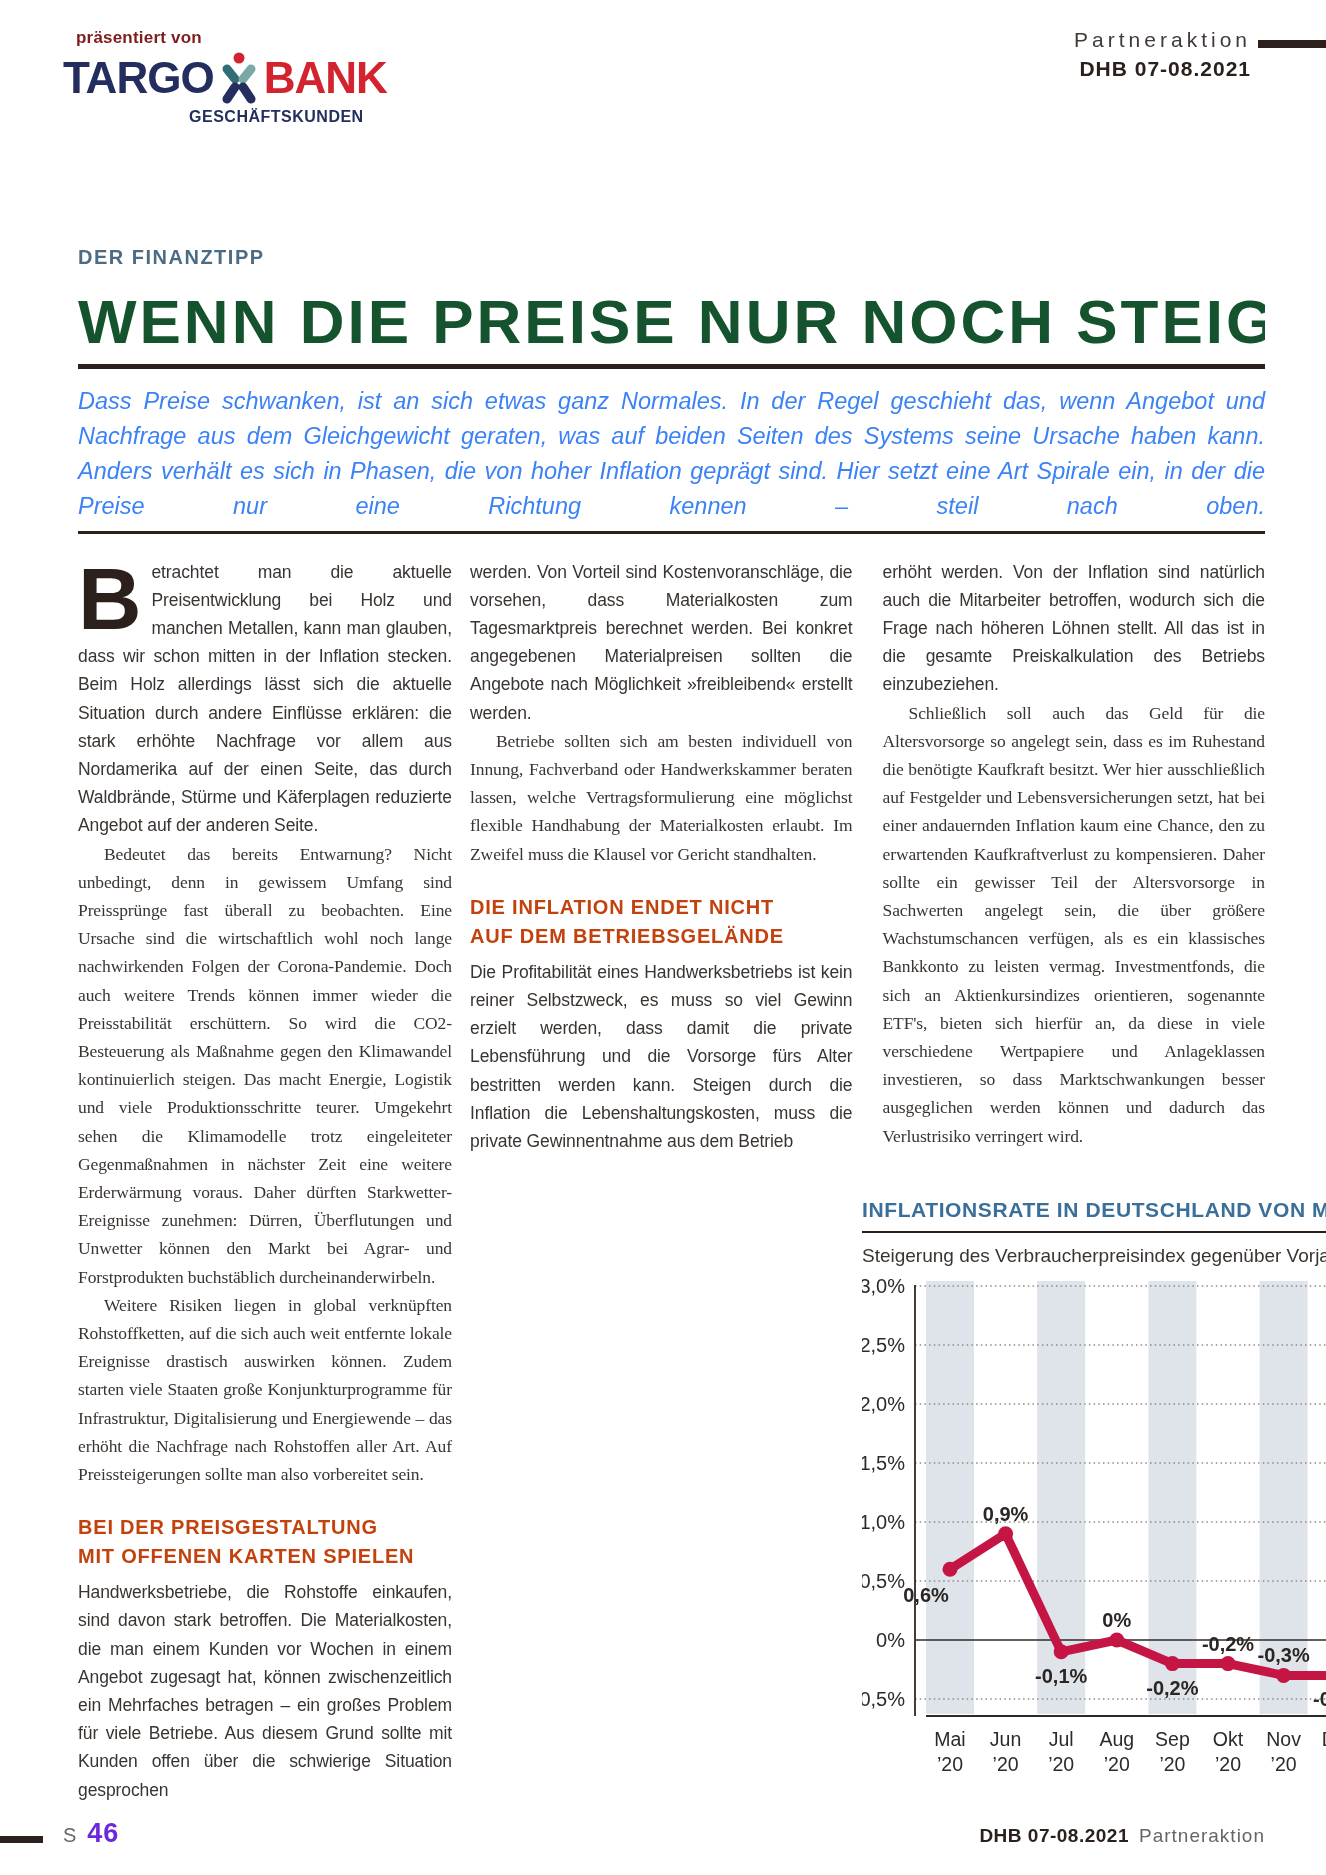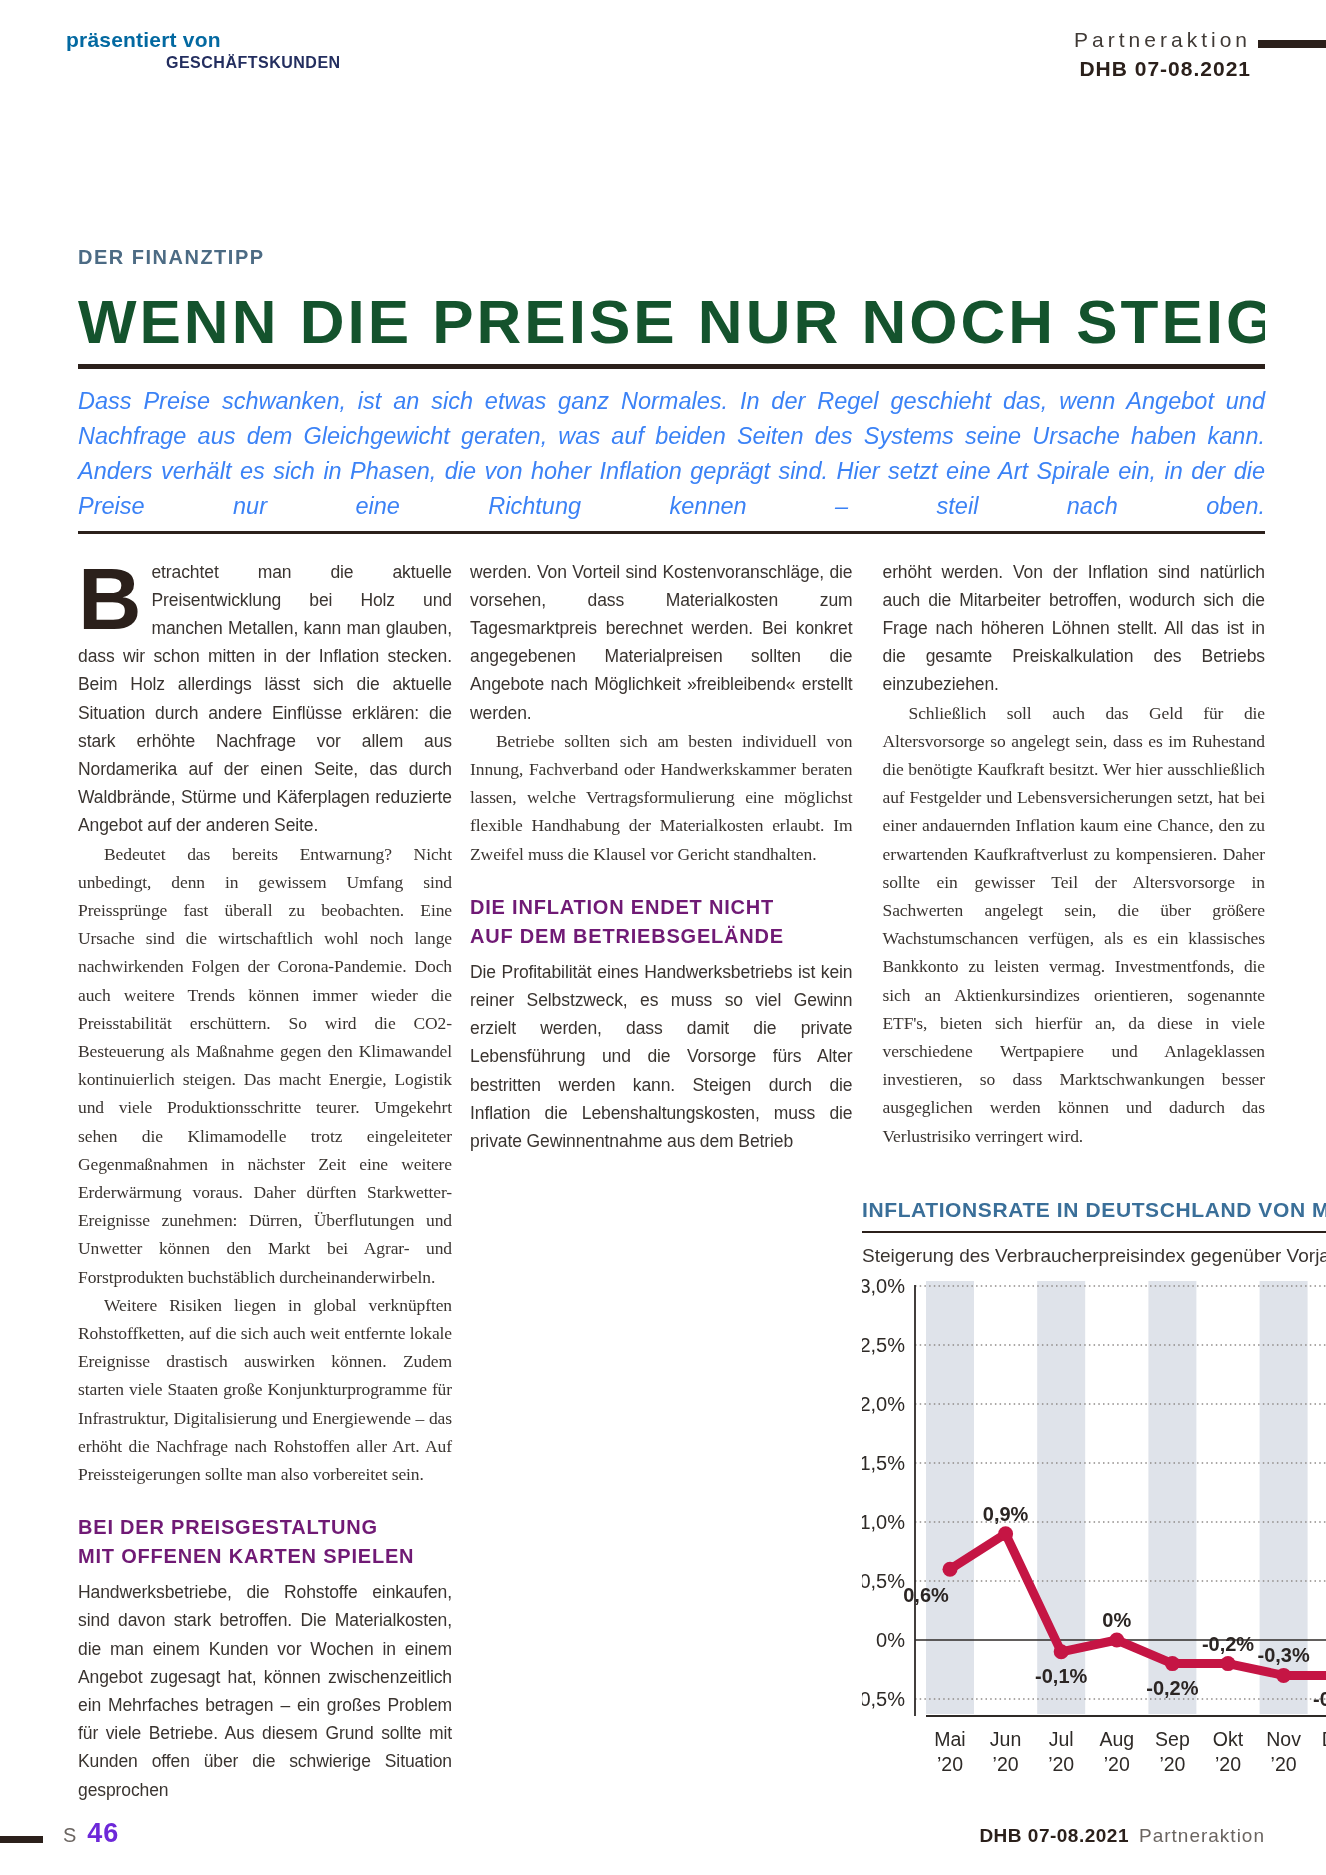--- a/index.html
+++ b/index.html
@@ -6,21 +6,21 @@
   body{
     width:1326px;height:1875px;position:relative;overflow:hidden;
     font-family:"Liberation Sans","DejaVu Sans",sans-serif;
     color:#3a3430;
   }
   .page{position:absolute;inset:0;}
   
   .edge-bar-top{position:absolute;top:40px;right:0;width:68px;height:8px;background:#2b201b;}
   .edge-bar-bottom{position:absolute;bottom:32px;left:0;width:43px;height:7px;background:#2b201b;}
   .logo-block{position:absolute;top:28px;left:63px;}
-  .presented{font-size:21px;font-weight:700;color:#0369a1;margin-left:3px;letter-spacing:.2px;}
+  .presented{font-size:17px;font-weight:700;color:#7f1d1d;margin-left:13px;letter-spacing:.2px;}
   .logo-row{display:flex;align-items:center;margin-top:2px;}
   .logo-targo{font-size:44px;font-weight:800;color:#232e5f;letter-spacing:-1px;}
   .logo-bank{font-size:44px;font-weight:800;color:#d2232e;letter-spacing:-1px;}
   .logo-x{margin:0 3px;}
   .logo-subline{font-size:16px;font-weight:800;color:#232e5f;letter-spacing:.5px;margin:2px 0 0 103px;text-align:center;}
   .issue-block{position:absolute;top:28px;right:75px;text-align:right;}
   .issue-label{font-size:21px;letter-spacing:4px;color:#403a36;}
   .issue-number{font-size:21px;font-weight:800;color:#2b201b;letter-spacing:1px;margin-top:5px;}
   
   .article{position:absolute;left:78px;right:61px;top:246px;}
@@ -42,21 +42,21 @@
   .col p{margin:0;}
   .col p.indent{text-indent:26px;font-family:Liberation Serif, serif;}
   .right-area{flex:1;margin-left:18px;position:relative;}
   .two-cols{display:flex;gap:30px;justify-content:flex-end;}
   .two-cols .col{flex:1;width:auto;}
   .dropcap{
     float:left;font-size:88px;line-height:70px;font-weight:700;color:#2b201b;
     padding:6px 10px 0 0;
   }
   .subhead{
-    font-size:20px;font-weight:800;color:#701a75;letter-spacing:.8px;
+    font-size:20px;font-weight:800;color:#c2410c;letter-spacing:.8px;
     line-height:29px;margin:25px 0 7px 0;white-space:pre-line;text-align:left;
   }
   
   .chart-section{position:absolute;left:392px;top:640px;width:810px;background:#fff;}
   .chart-title{font-size:21px;font-weight:800;color:#3a6f99;letter-spacing:.6px;}
   .chart-rule{height:2px;background:#2b201b;margin-top:9px;}
   .chart-subtitle{font-size:19px;color:#3a3430;margin-top:12px;}
   .chart-wrap{margin-top:12px;}
   svg{font-family:"Liberation Sans","DejaVu Sans",sans-serif;display:block;}
   
@@ -69,20 +69,33 @@
 </style>
 </head>
 <body>
 
 <div class="page">
 
   <div class="edge-bar-top"></div>
 
   <div class="logo-block">
     <div class="presented">präsentiert von</div>
+    <div class="logo-row">
+      <span class="logo-targo">TARGO</span>
+      <span class="logo-x">
+        <svg width="44" height="56" viewBox="0 0 44 56">
+          <circle cx="22" cy="8" r="5.5" fill="#d2232e"></circle>
+          <line x1="10" y1="19" x2="18" y2="29" stroke="#2f6d77" stroke-width="9" stroke-linecap="round"></line>
+          <line x1="34" y1="19" x2="26" y2="29" stroke="#79a8a6" stroke-width="9" stroke-linecap="round"></line>
+          <line x1="10" y1="49" x2="18" y2="37" stroke="#232e5f" stroke-width="9" stroke-linecap="round"></line>
+          <line x1="34" y1="49" x2="26" y2="37" stroke="#232e5f" stroke-width="9" stroke-linecap="round"></line>
+        </svg>
+      </span>
+      <span class="logo-bank">BANK</span>
+    </div>
     <div class="logo-subline">GESCHÄFTSKUNDEN</div>
   </div>
 
   <div class="issue-block">
     <div class="issue-label">Partneraktion</div>
     <div class="issue-number">DHB 07-08.2021</div>
   </div>
 
   <div class="article">
     <div class="kicker">DER FINANZTIPP</div>

